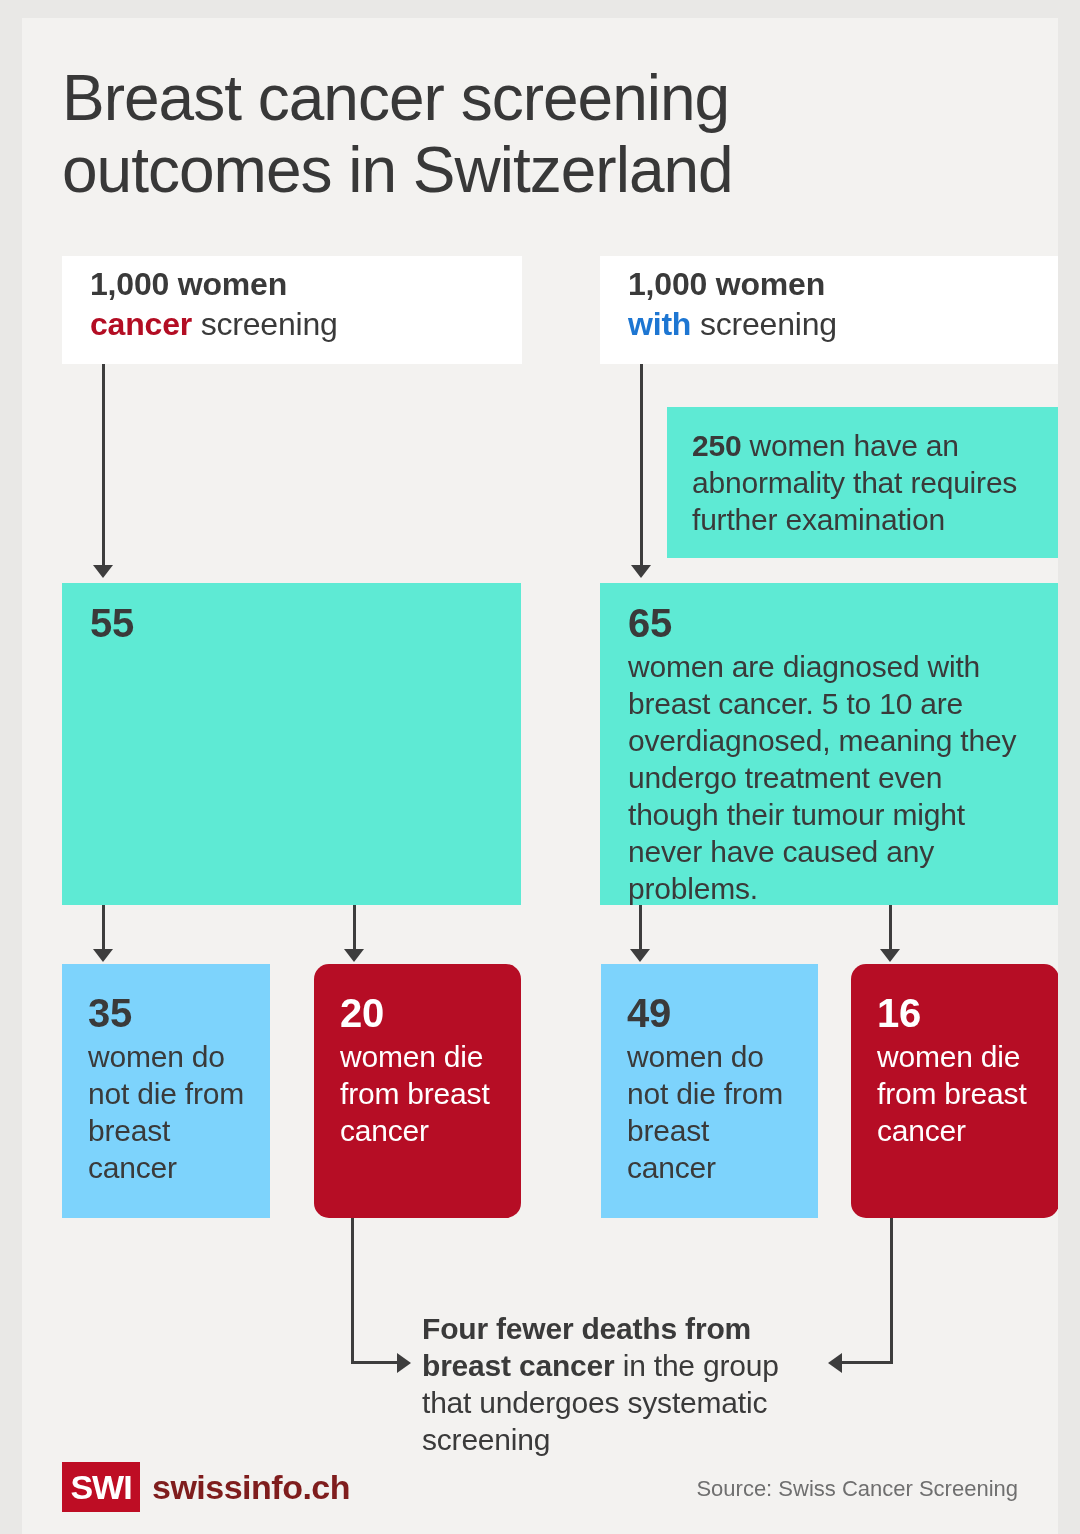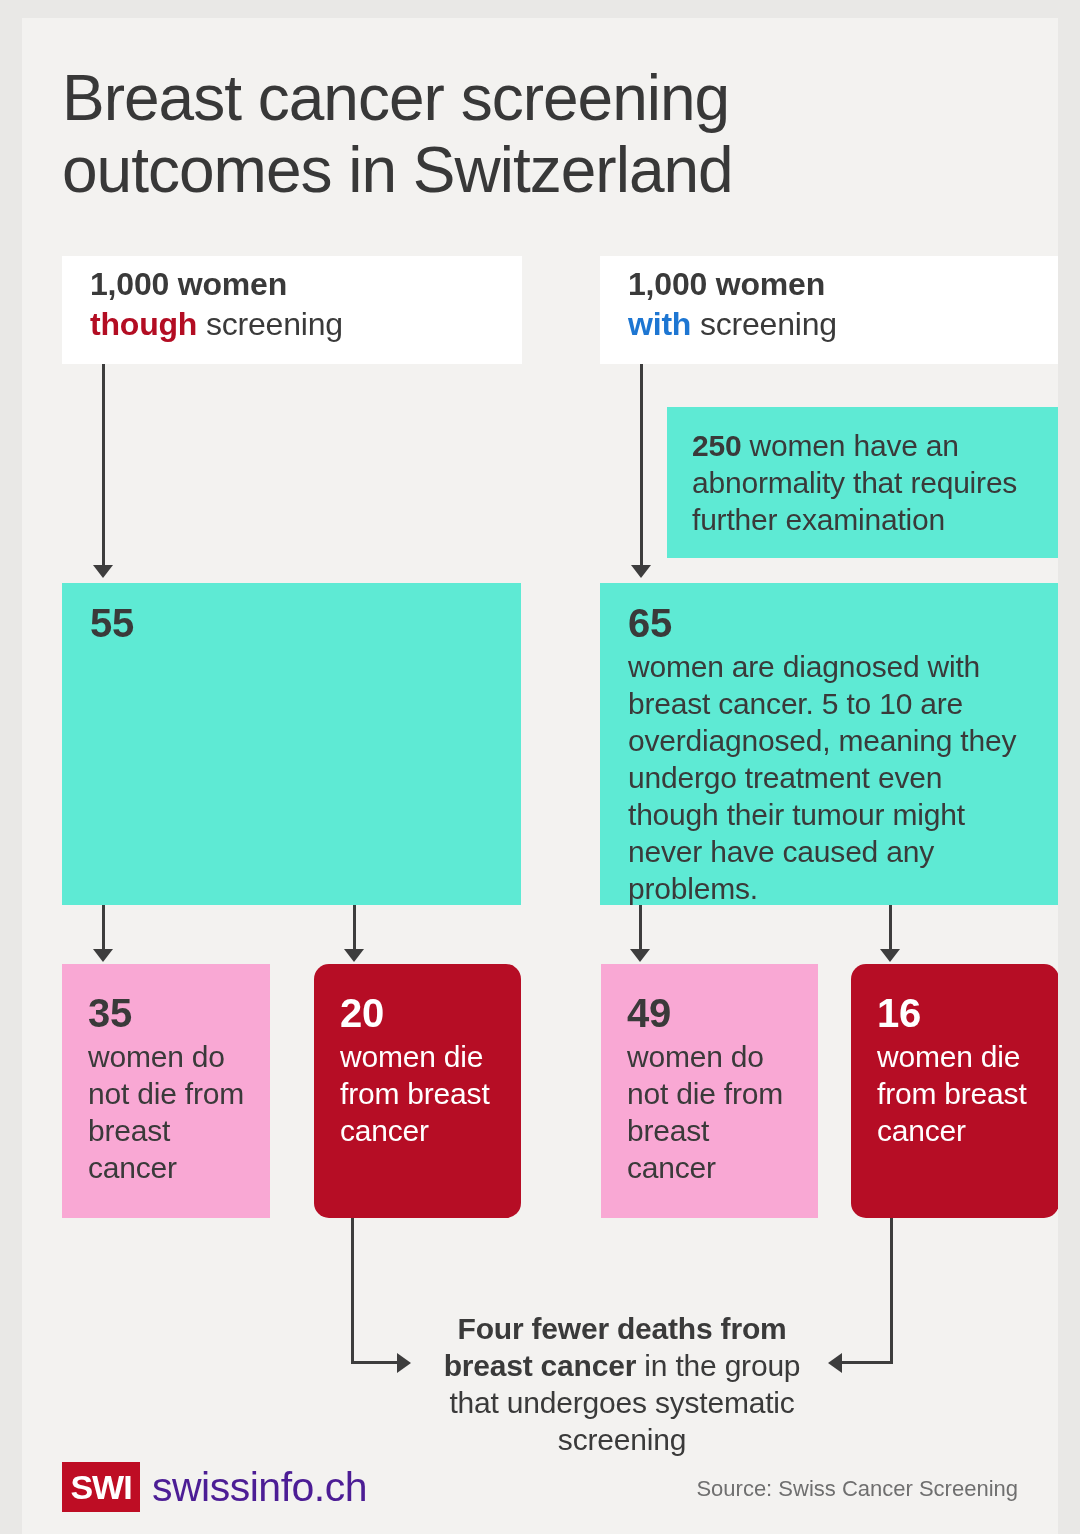--- a/index.html
+++ b/index.html
@@ -24,60 +24,60 @@
 
   .pink{background:#5eead4;}
   .note-box{padding:20px 25px;font-size:30px;line-height:37px;}
   .note-box b{font-weight:700;}
 
   .stage-box{padding:15px 28px;height:322px;}
   .num{font-size:40px;line-height:50px;font-weight:700;display:block;}
   .body-txt{font-size:30px;line-height:37px;font-weight:400;}
 
   .out-box{padding:24px 26px;height:254px;}
-  .out-white{background:#f9a8d4;}
+  .out-white{background:#7dd3fc;}
   .out-red{background:#b60d25;color:#ffffff;border-radius:15px;}
 
   
   .vline{width:3px;background:#3d3d3d;}
   .hline{height:3px;background:#3d3d3d;}
   .varrow{width:3px;background:#3d3d3d;}
   .varrow::after{
     content:"";position:absolute;left:-9px;bottom:-13px;
     border-left:10px solid transparent;border-right:10px solid transparent;
     border-top:13px solid #3d3d3d;
   }
   .tri-right{width:0;height:0;border-top:10px solid transparent;border-bottom:10px solid transparent;border-left:14px solid #3d3d3d;}
   .tri-left{width:0;height:0;border-top:10px solid transparent;border-bottom:10px solid transparent;border-right:14px solid #3d3d3d;}
 
   .conclusion{
-    left:400px;top:1292px;width:400px;text-align:center;
+    left:400px;top:1292px;width:400px;text-align:left;
     font-size:30px;line-height:37px;font-weight:400;
   }
   .conclusion b{font-weight:700;}
 
   .logo-sq{
     left:40px;top:1444px;width:78px;height:50px;background:#be0d24;
     color:#ffffff;font-size:34px;font-weight:700;letter-spacing:-1px;
     display:flex;align-items:center;justify-content:center;
   }
   .brand{left:130px;top:1444px;height:50px;display:flex;align-items:center;
-    font-size:41px;font-weight:400;color:#4c1d95;letter-spacing:-0.5px;}
+    font-size:34px;font-weight:700;color:#7f1d1d;letter-spacing:-0.5px;}
   .source{right:40px;top:1458px;font-size:22px;color:#6f6f6f;letter-spacing:0;}
 </style>
 </head>
 <body>
 
 <div class="canvas">
 
   <div class="abs title">Breast cancer screening outcomes in Switzerland</div>
 
   <div class="abs hdr-box" style="left:40px;top:238px;width:460px;">
     <div class="hdr-line1">1,000 women</div>
-    <div class="hdr-line2"><span class="hl-red">though</span><span> screening</span></div>
+    <div class="hdr-line2"><span class="hl-red">cancer</span><span> screening</span></div>
   </div>
 
   <div class="abs hdr-box" style="left:578px;top:238px;width:462px;">
     <div class="hdr-line1">1,000 women</div>
     <div class="hdr-line2"><span class="hl-blue">with</span><span> screening</span></div>
   </div>
 
   <div class="abs varrow" style="left:80px;top:346px;height:201px;"></div>
   <div class="abs varrow" style="left:618px;top:346px;height:201px;"></div>
 

